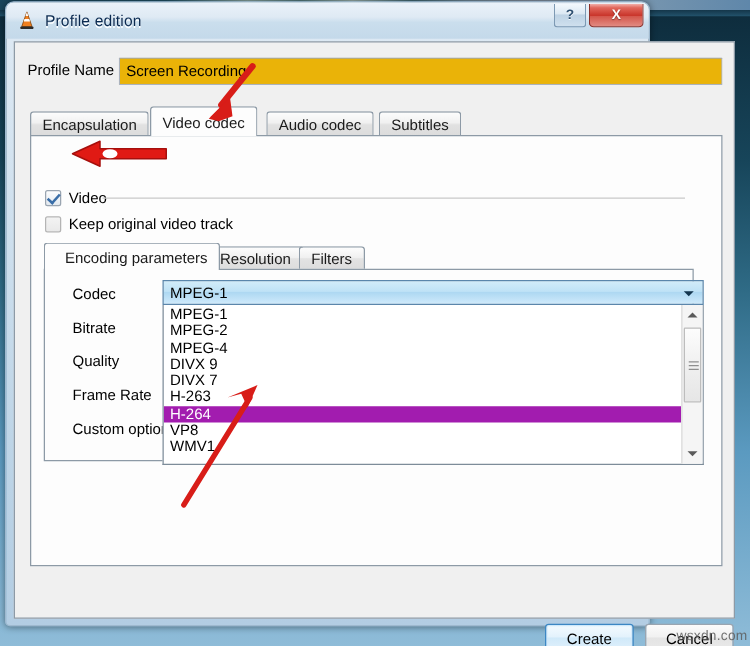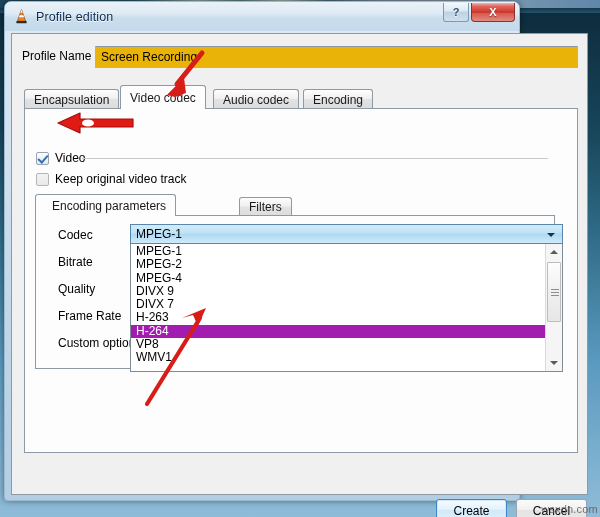--- a/index.html
+++ b/index.html
@@ -466,38 +466,39 @@
 
       <div id="profile-row">
         <div id="profile-label">Profile Name</div>
         <input id="profile-input" type="text" value="Screen Recording" style="">
       </div>
 
       <div id="tabbar">
         <div class="tab" style="left:0px;">Encapsulation</div>
         <div class="tab active" style="left:96px;">Video codec</div>
         <div class="tab" style="left:189px;">Audio codec</div>
-        <div class="tab" style="left:279px;">Encoding</div>
+        <div class="tab" style="left:279px;">Subtitles</div>
       </div>
 
       <div id="tabpanel"></div>
 
       <div class="chkrow" style="left:24px; top:117px;">
         <span class="cbox checked"></span>
         <span>Video</span>
       </div>
       <div id="video-sep"></div>
 
       <div class="chkrow" style="left:24px; top:138px;">
         <span class="cbox dim"></span>
         <span>Keep original video track</span>
       </div>
 
       <div id="innertabbar">
         <div class="itab active" style="left:0px;padding-left:16px;">Encoding parameters</div>
+        <div class="itab" style="left:131px;">Resolution</div>
         <div class="itab" style="left:204px;">Filters</div>
       </div>
 
       <div id="innerpanel"></div>
 
       <div class="field-label" style="top:194px;">Codec</div>
       <div class="field-label" style="top:221px;">Bitrate</div>
       <div class="field-label" style="top:248px;">Quality</div>
       <div class="field-label" style="top:275px;">Frame Rate</div>
       <div class="field-label" style="top:302px;">Custom options</div>

